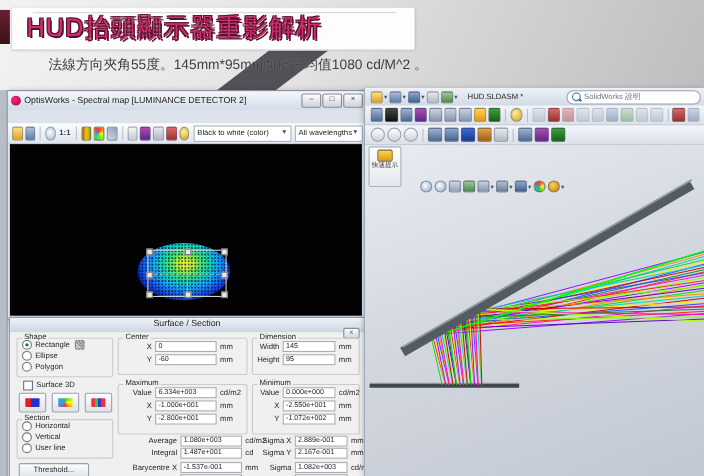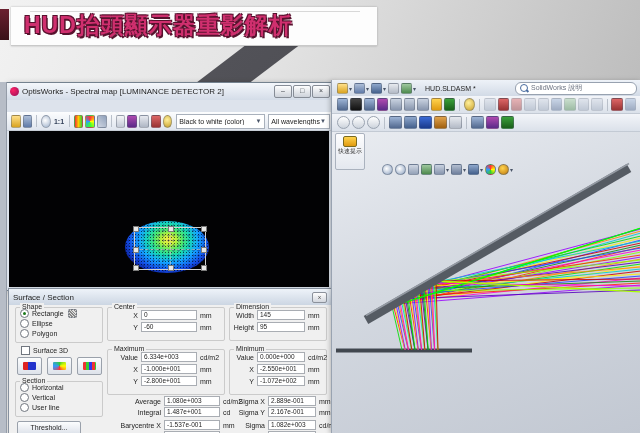--- a/index.html
+++ b/index.html
@@ -8,21 +8,21 @@
     background:linear-gradient(115deg,#f2f2f2 0%,#e3e3e3 35%,#c6c6c6 70%,#adadad 100%);}
   .abs{position:absolute;}
   
   .red-tick{left:0;top:9px;width:9px;height:31px;background:linear-gradient(#6b2030,#3a1118);}
   .dark-wedge{left:0;top:0;width:640px;height:433px;pointer-events:none;
     clip-path:polygon(150px 118px,268px 28px,322px 28px,198px 122px);
     background:linear-gradient(135deg,#5a5a60,#3c3c42);}
   .title-band{left:11px;top:7px;width:366px;height:38px;background:#fdfdfd;
     border-bottom:1px solid #c9c9c9;box-shadow:0 0 2px rgba(0,0,0,.25);}
   .title-rule{left:30px;top:11px;width:330px;height:1px;background:#d8d8d8;}
-  .slide-title{left:24px;top:10px;font-size:23px;font-weight:bold;letter-spacing:1px;
+  .slide-title{left:24px;top:10px;font-size:23px;font-weight:normal;letter-spacing:1px;
     color:#cf2f6e;text-shadow:-1px -1px 0 #57122e,1px -1px 0 #57122e,-1px 1px 0 #57122e,1.5px 1.5px 0 #57122e;}
   .slide-subtitle{left:44px;top:51px;font-size:12.5px;color:#3d3d3d;text-shadow:0 0 1px rgba(255,255,255,.4);}
   
   .wbtn{width:16px;height:11px;border:1px solid #868c96;border-radius:2px;margin-left:1px;
     background:linear-gradient(#fefefe,#cdd2da);font-size:7px;line-height:9px;text-align:center;color:#3a3f46;}
   .ic{display:inline-block;width:11px;height:11px;border-radius:2px;margin:0 1px;border:1px solid rgba(90,100,115,.45);}
   .sep{display:inline-block;width:1px;height:12px;background:#b9c0ca;margin:0 3px;}
   .caret{font-size:6px;color:#4a5568;margin:0 1px 0 0;}
   
   .ow{left:6px;top:82px;width:326px;height:207px;background:#dde3ec;border:1px solid #74828f;
@@ -45,21 +45,21 @@
     background-image:radial-gradient(rgba(0,0,10,.65) 28%,rgba(0,0,0,0) 34%),radial-gradient(rgba(10,30,120,.35) 30%,rgba(0,0,0,0) 36%);
     background-size:3px 3px,5px 5px;background-position:0 0,1px 2px;}
   .selrect{left:125px;top:96px;width:70px;height:41px;border:1px solid #cfcfcf;}
   .hmid{left:0;top:50%;width:100%;height:0;border-top:1px dashed rgba(190,190,190,.75);}
   .vmid{left:50%;top:0;width:0;height:100%;border-left:1px dashed rgba(190,190,190,.75);}
   .hnd{width:4px;height:4px;background:#e8e8e8;border:1px solid #7a7a7a;}
   
   .sdlg{left:8px;top:288px;width:322px;height:145px;background:#f0f0f0;border:1px solid #87919f;
     box-shadow:2px 2px 5px rgba(0,0,0,.3);font-size:7px;color:#1e1e1e;overflow:hidden;}
   .sdlg-tb{left:0;top:0;width:100%;height:13px;background:linear-gradient(#eef3f9,#ccd6e3);
-    display:flex;align-items:center;padding:8px 4px;box-sizing:border-box;font-size:8px;}
+    display:flex;align-items:center;padding:0 4px;box-sizing:border-box;font-size:8px;flex-direction:column;}
   .sdlg-close{margin-left:auto;width:13px;height:9px;border:1px solid #8b919b;border-radius:2px;
     background:linear-gradient(#fdfdfd,#d3d7de);font-size:6px;line-height:8px;text-align:center;color:#444;}
   .grp{position:absolute;border:1px solid #cbcbcb;border-radius:2px;background:transparent;}
   .grp .legend{position:absolute;top:-5px;left:4px;background:#f0f0f0;padding:0 2px;}
   .ritem{display:flex;align-items:center;gap:3px;height:9px;margin:1px 0 0 4px;}
   .rad{width:7px;height:7px;border-radius:50%;border:1px solid #70767f;background:#fff;position:relative;flex:none;}
   .rad.sel::after{content:"";position:absolute;left:1.5px;top:1.5px;width:3px;height:3px;border-radius:50%;background:#1b7a1b;}
   .cb{width:7px;height:7px;border:1px solid #70767f;background:#fff;position:relative;flex:none;}
   .pbtn{width:23px;height:16px;border:1px solid #9aa1ab;border-radius:2px;background:linear-gradient(#fcfdfe,#dde2ea);
     display:inline-flex;align-items:center;justify-content:center;margin-right:3px;}
@@ -98,20 +98,21 @@
 </head>
 <body>
 
 <div class="slide">
 
   <div class="abs dark-wedge"></div>
   <div class="abs title-band"></div>
   <div class="abs title-rule"></div>
   <div class="abs red-tick"></div>
   <div class="abs slide-title">HUD抬頭顯示器重影解析</div>
+  <div class="abs slide-subtitle">法線方向夾角55度。145mm*95mm面積平均值1080  cd/M^2 。</div>
 
   <div class="abs ow">
     <div class="abs ow-tb">
       <span class="ow-appicon"></span>
       <span class="ow-title">OptisWorks - Spectral map [LUMINANCE DETECTOR 2]</span>
       <span class="wbtn">–</span>
       <span class="wbtn">□</span>
       <span class="wbtn">×</span>
     </div>
     <div class="abs ow-tools">

